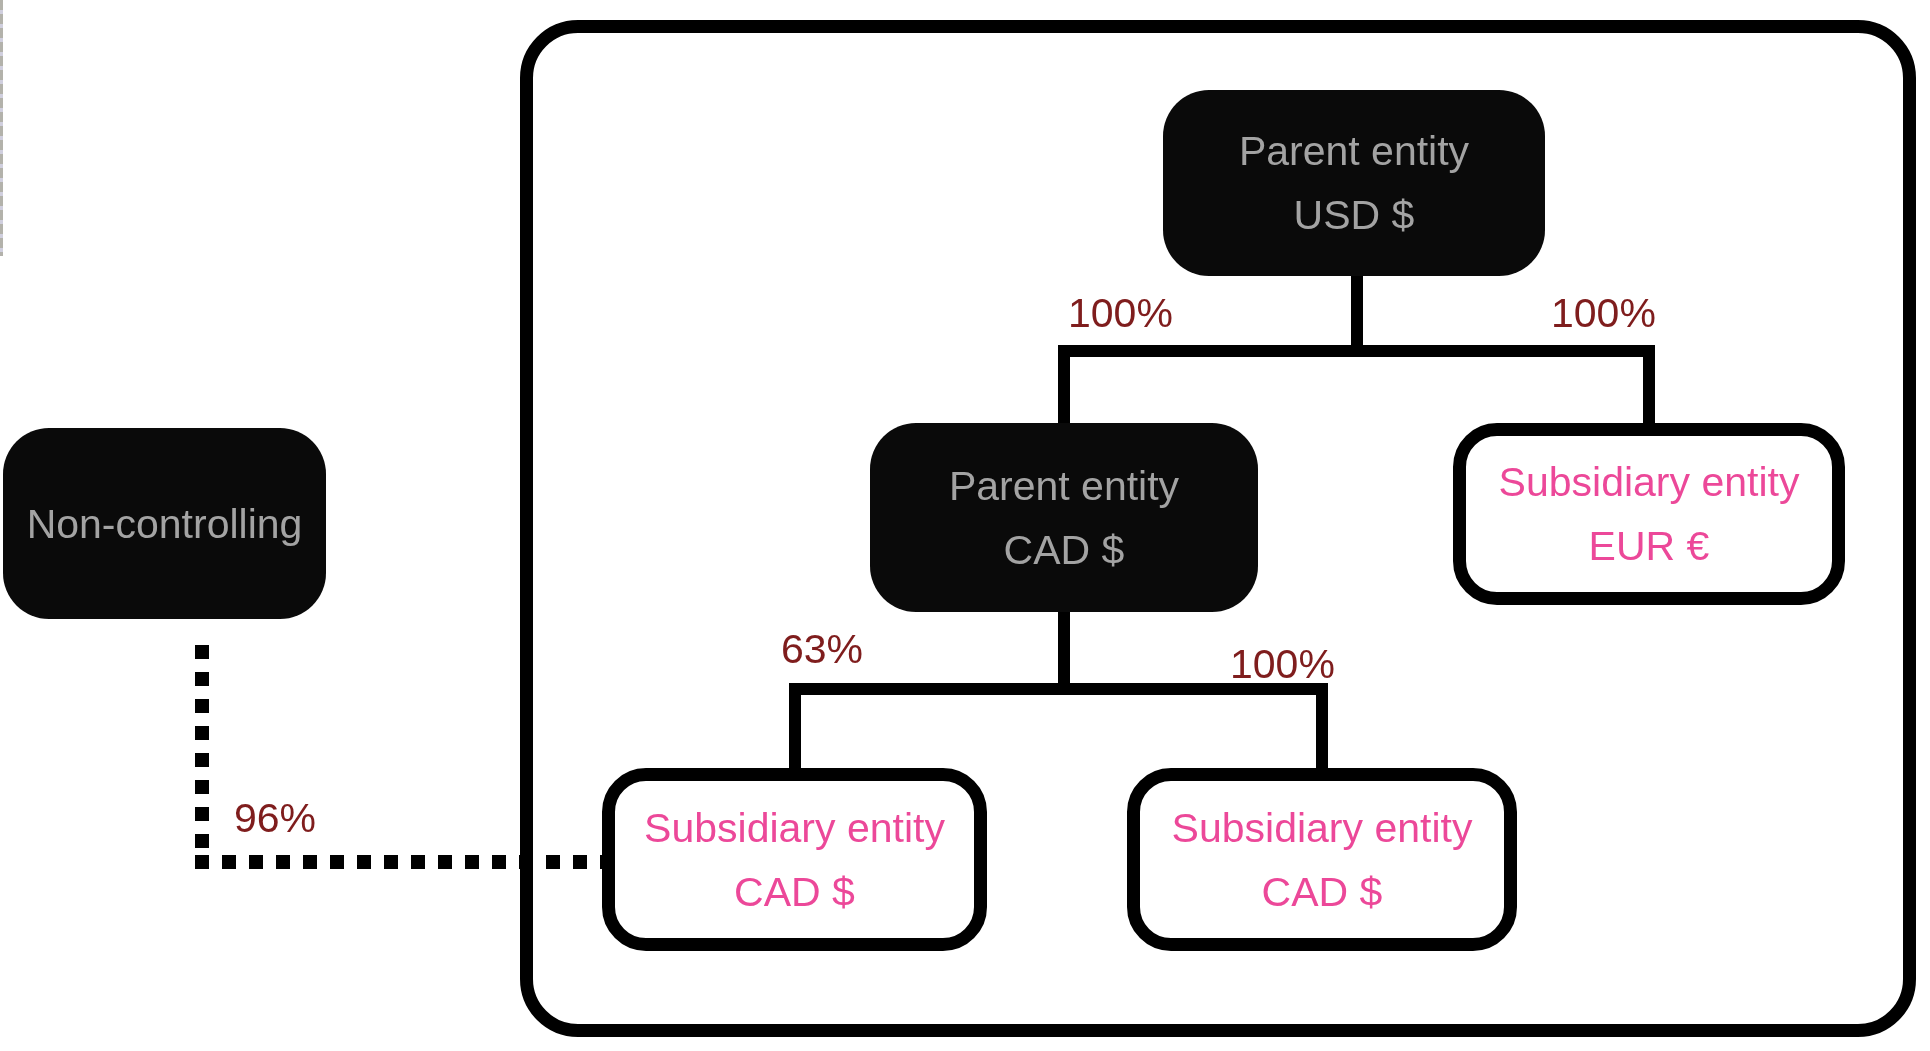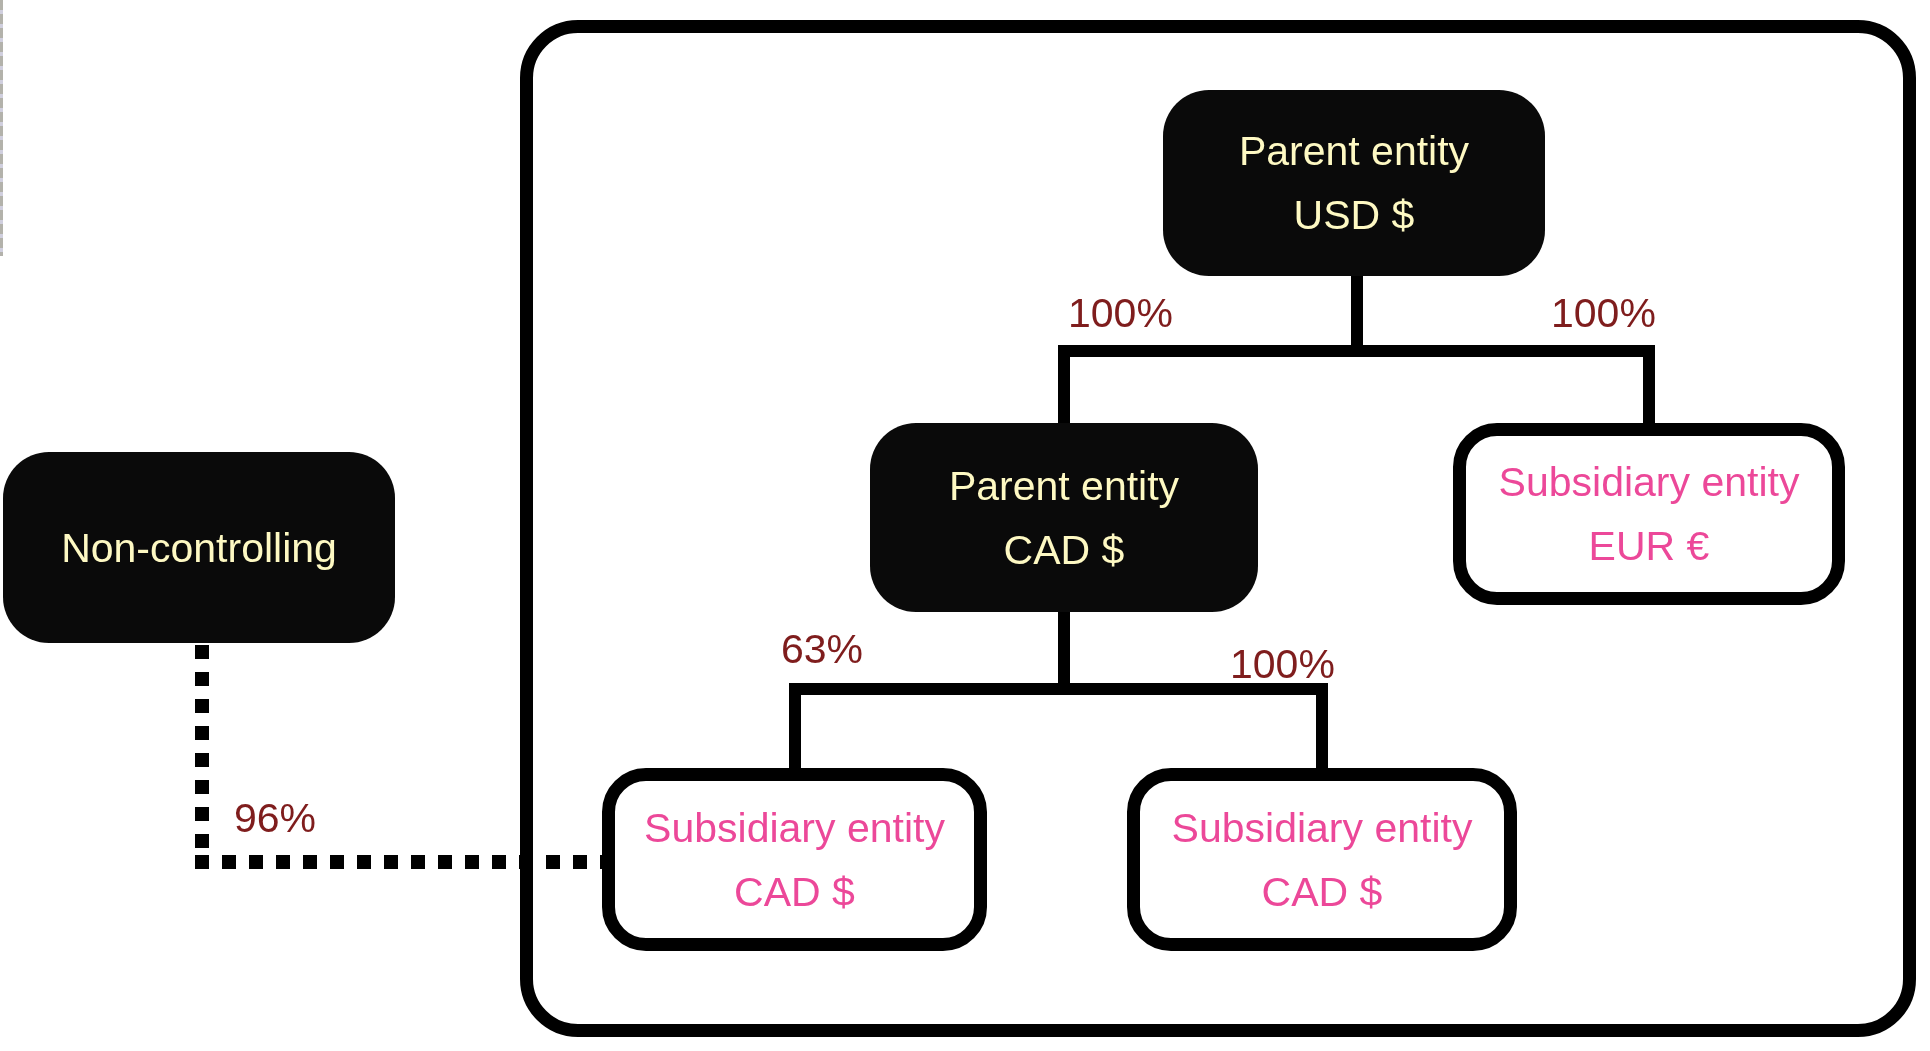--- a/index.html
+++ b/index.html
@@ -21,29 +21,29 @@
     border:13px solid #000; border-radius:58px; box-sizing:border-box;
     background:transparent;
   }
   
   .node {
     position:absolute; box-sizing:border-box;
     display:flex; flex-direction:column; align-items:center; justify-content:center;
     text-align:center;
   }
   .node .line { font-size:41px; line-height:64px; white-space:nowrap; }
-  .node-black { background:#0a0a0a; color:#fef9c3; border-radius:46px; }
+  .node-black { background:#0a0a0a; color:#a3a3a3; border-radius:46px; }
   .node-white { background:#ffffff; color:#ec4899; border:13px solid #000; border-radius:44px; }
 
   .n-parent-usd     { left:1163px; top:90px;  width:382px; height:186px; }
   .n-parent-cad     { left:870px;  top:423px; width:388px; height:189px; }
   .n-sub-eur        { left:1453px; top:423px; width:392px; height:182px; }
   .n-sub-cad-left   { left:602px;  top:768px; width:385px; height:183px; }
   .n-sub-cad-right  { left:1127px; top:768px; width:390px; height:183px; }
-  .n-nci            { left:3px;    top:452px; width:392px; height:191px; }
+  .n-nci            { left:3px;    top:428px; width:323px; height:191px; }
 
   
   .connector { position:absolute; background:#000; }
   .c-v1 { left:1351px; top:270px; width:12px; height:80px; }
   .c-h1 { left:1058px; top:345px; width:597px; height:12px; }
   .c-v2 { left:1058px; top:345px; width:12px; height:85px; }
   .c-v3 { left:1643px; top:345px; width:12px; height:85px; }
   .c-v4 { left:1058px; top:608px; width:12px; height:80px; }
   .c-h2 { left:789px;  top:683px; width:539px; height:12px; }
   .c-v5 { left:789px;  top:683px; width:12px; height:92px; }

